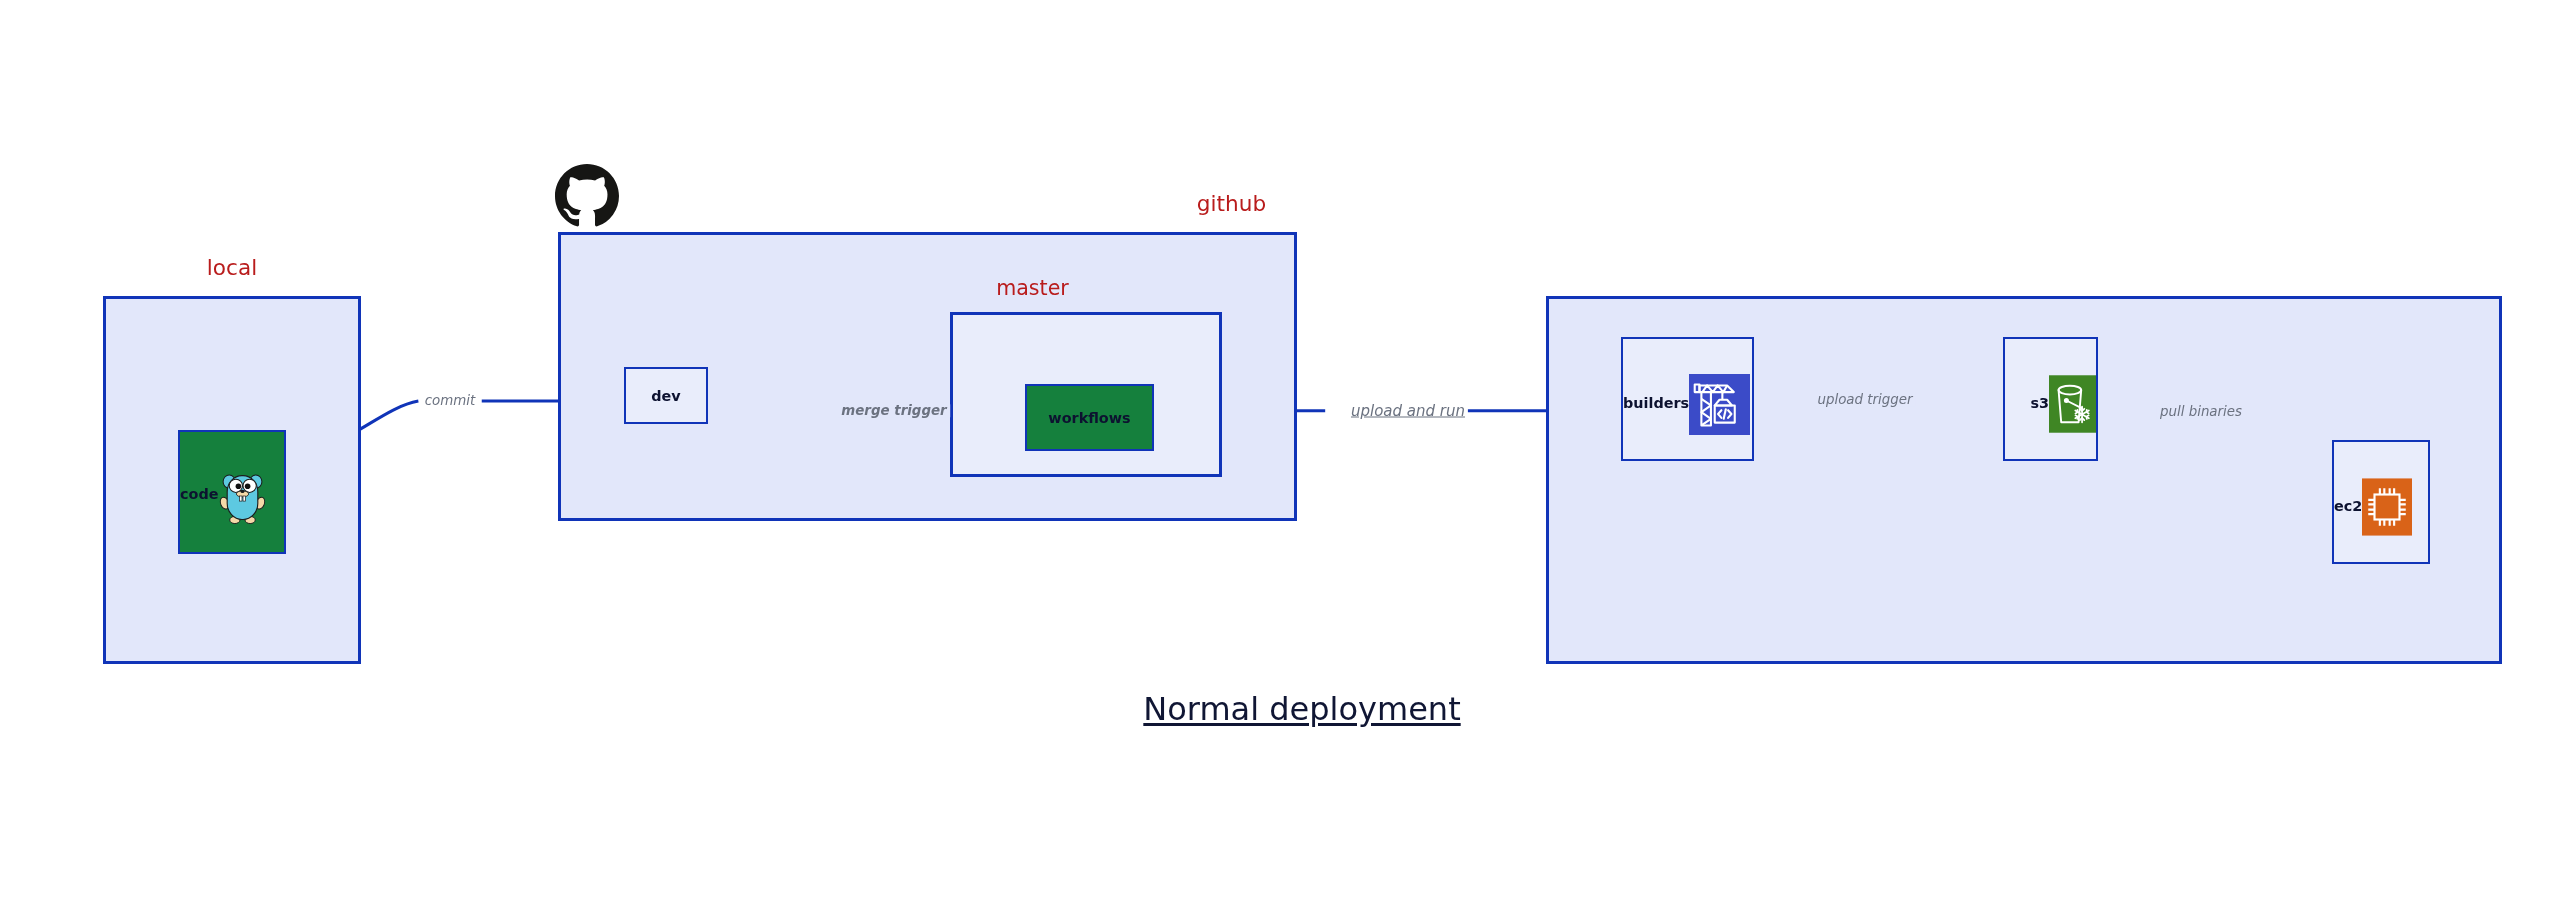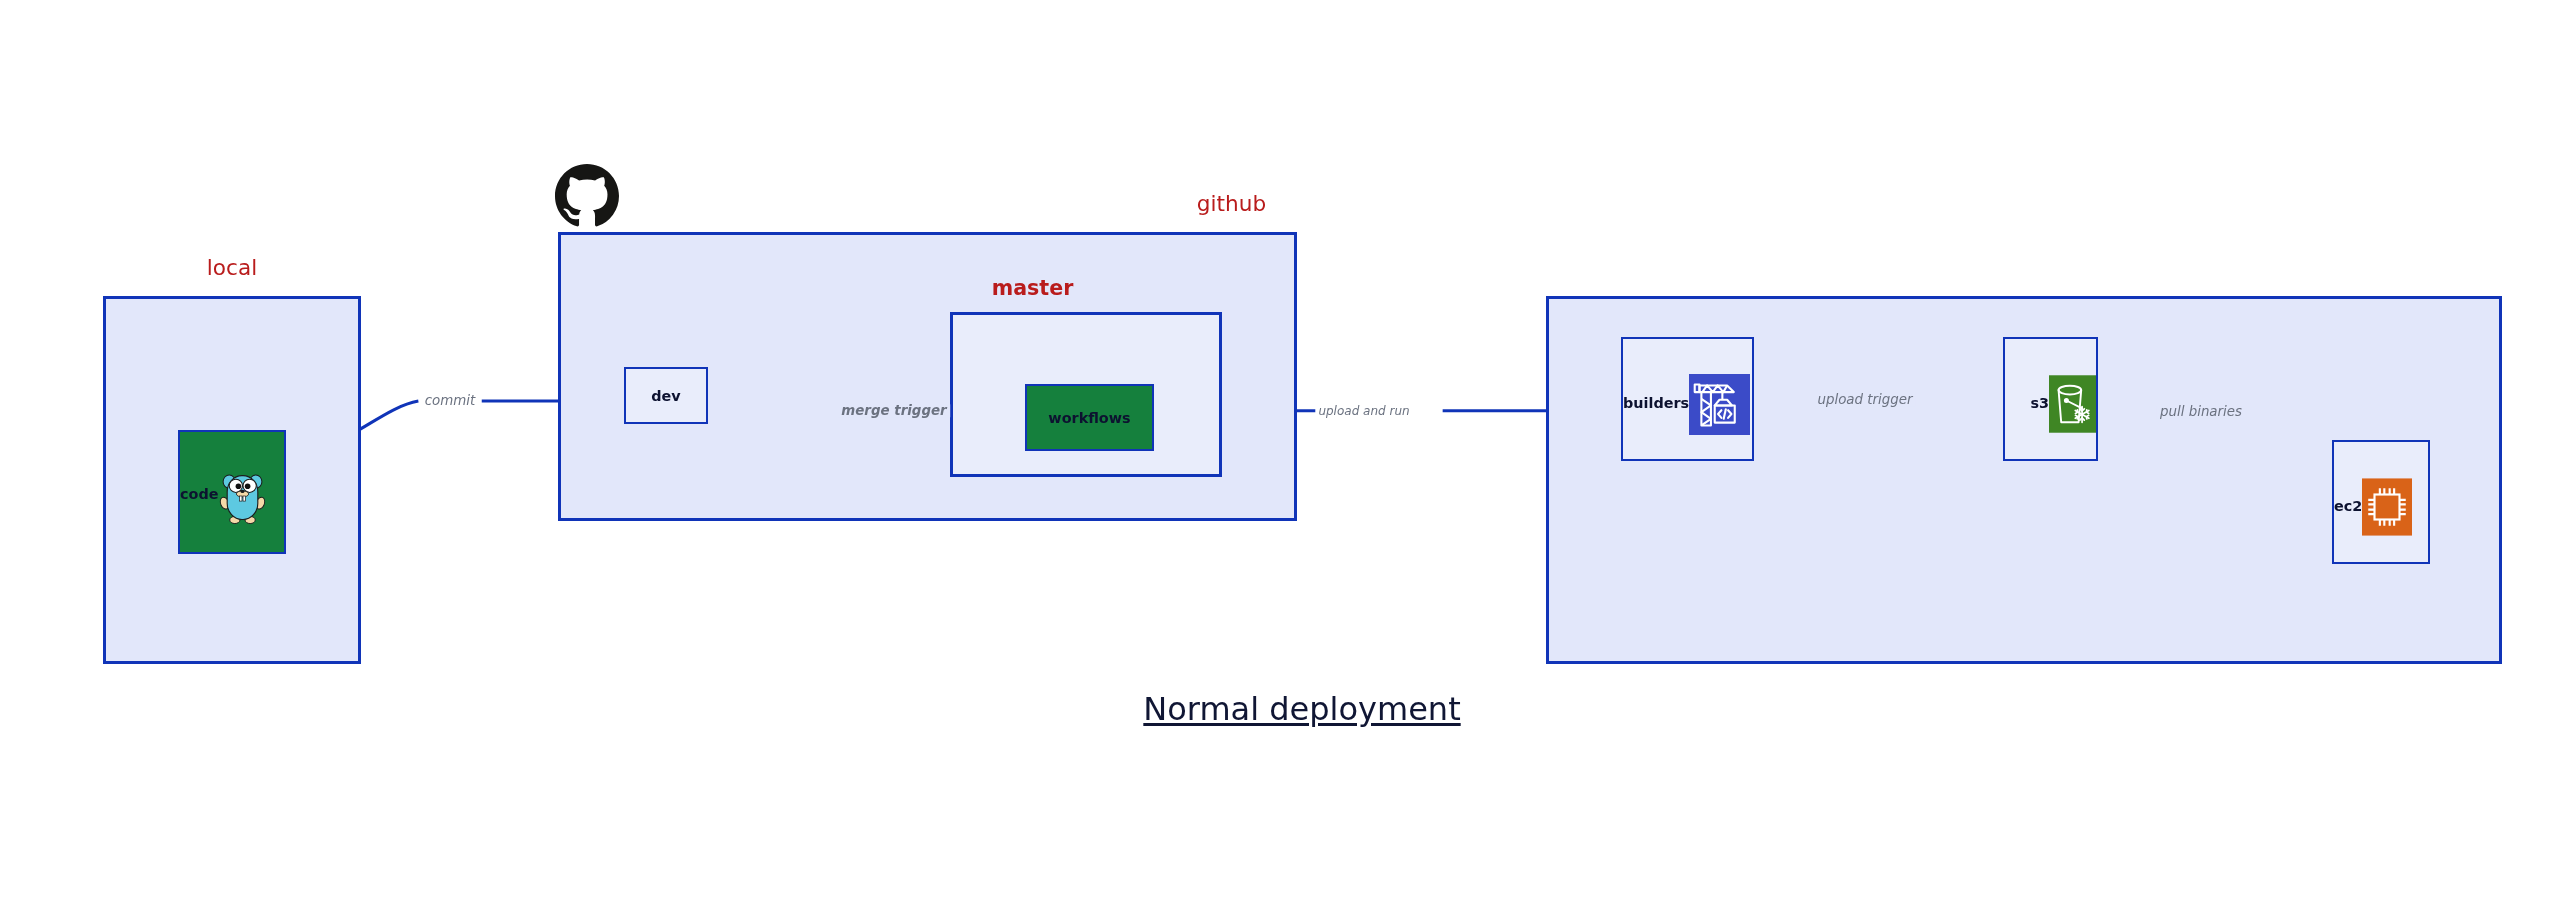--- a/index.html
+++ b/index.html
@@ -174,21 +174,21 @@
                0 .21.15.46.55.38A8.01 8.01 0 0 0 16 8c0-4.42-3.58-8-8-8z"></path>
     </svg>
   </span>
   <div class="group-label" style="left:1149px; top:191px; width:165px; font-size:21.6px;">github</div>
   <div class="group" style="left:558px; top:232px; width:739px; height:289px;"></div>
 
   <div class="node" style="left:624px; top:367px; width:84px; height:57px; justify-content:center;">
     <div class="node-label" style="font-size:14.4px;">dev</div>
   </div>
 
-  <div class="group-label" style="left:950px; top:276px; width:165px; font-size:20.6px;font-weight:bold;">master</div>
+  <div class="group-label" style="left:950px; top:276px; width:165px; font-size:20.6px;">master</div>
   <div class="group sub" style="left:950px; top:312px; width:272px; height:165px;"></div>
 
   <div class="node pale" style="left:1025px; top:384px; width:129px; height:67px; justify-content:center;">
     <div class="node-label" style="font-size:14.4px;">workflows</div>
   </div>
 
   <div class="group" style="left:1546px; top:296px; width:956px; height:368px;"></div>
 
   <div class="node" style="left:1621px; top:337px; width:133px; height:124px; padding-top:7.2px;">
     <div class="node-label" style="font-size:14.4px;">builders</div>
@@ -268,21 +268,21 @@
           <path d="M42 24 H49 M42 29 H49 M42 35 H49 M42 40 H49"></path>
         </g>
       </svg>
     </span>
   </div>
 
   <div class="edge-label on-light" style="left:450px; top:401px; font-size:13.4px; padding:0 3.1px;">commit</div>
 
   <div class="edge-label on-group" style="left:894px; top:411px; font-size:13.4px; padding:0 3.1px;font-weight:bold;">merge trigger</div>
 
-  <div class="edge-label on-light" style="left:1364px; top:411px; font-size:12px; padding:0 3.1px;">upload and run</div>
+  <div class="edge-label on-light" style="left:1408px; top:411px; font-size:15px; padding:0 3.1px;text-decoration:underline;">upload and run</div>
 
   <div class="edge-label on-group" style="left:1865px; top:400px; font-size:13.4px; padding:0 3.1px;">upload trigger</div>
 
   <div class="edge-label on-group" style="left:2201px; top:412px; font-size:13.4px; padding:0 3.1px;">pull binaries</div>
 
   <div id="page-title" style="left:1302px; top:690px; font-size:32px;">Normal deployment</div>
 
 </div>
 
 

